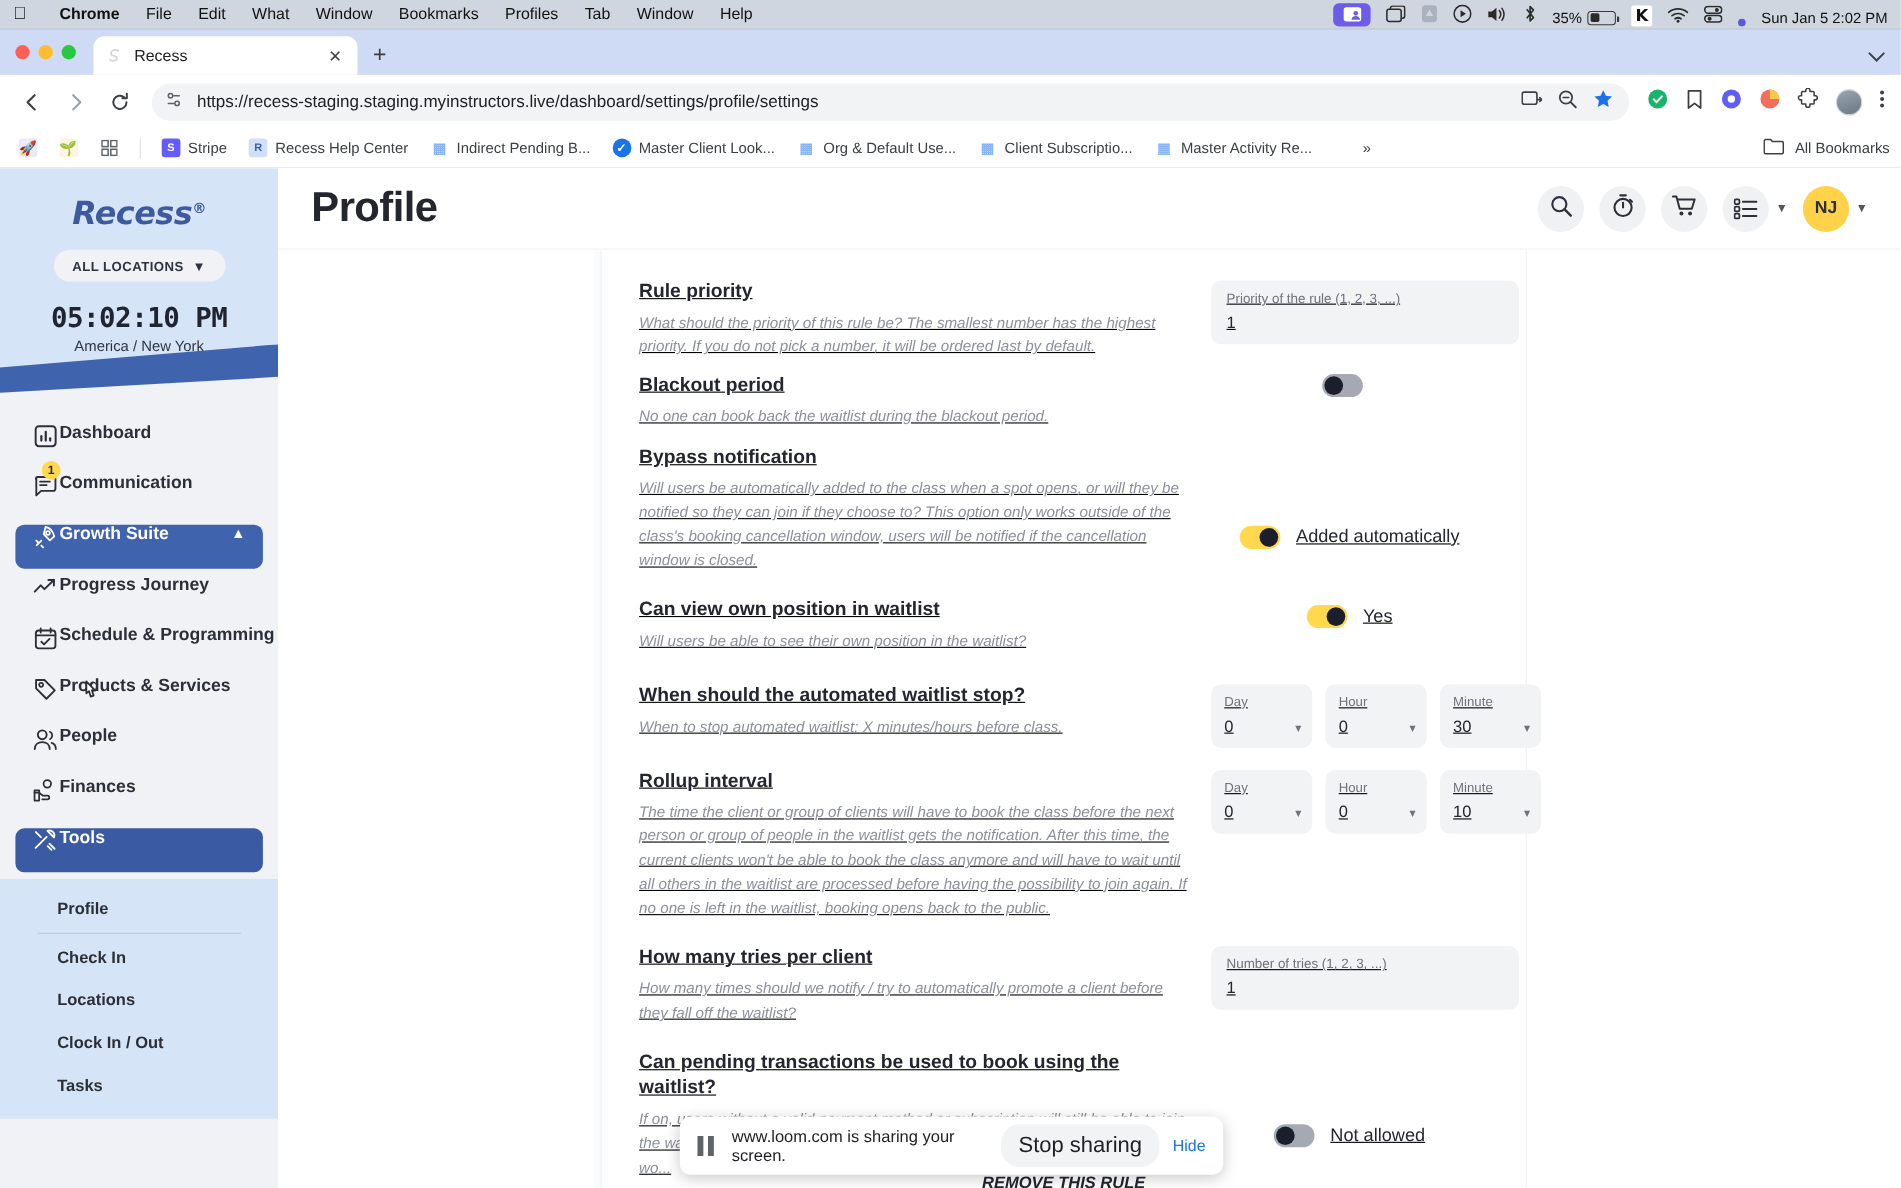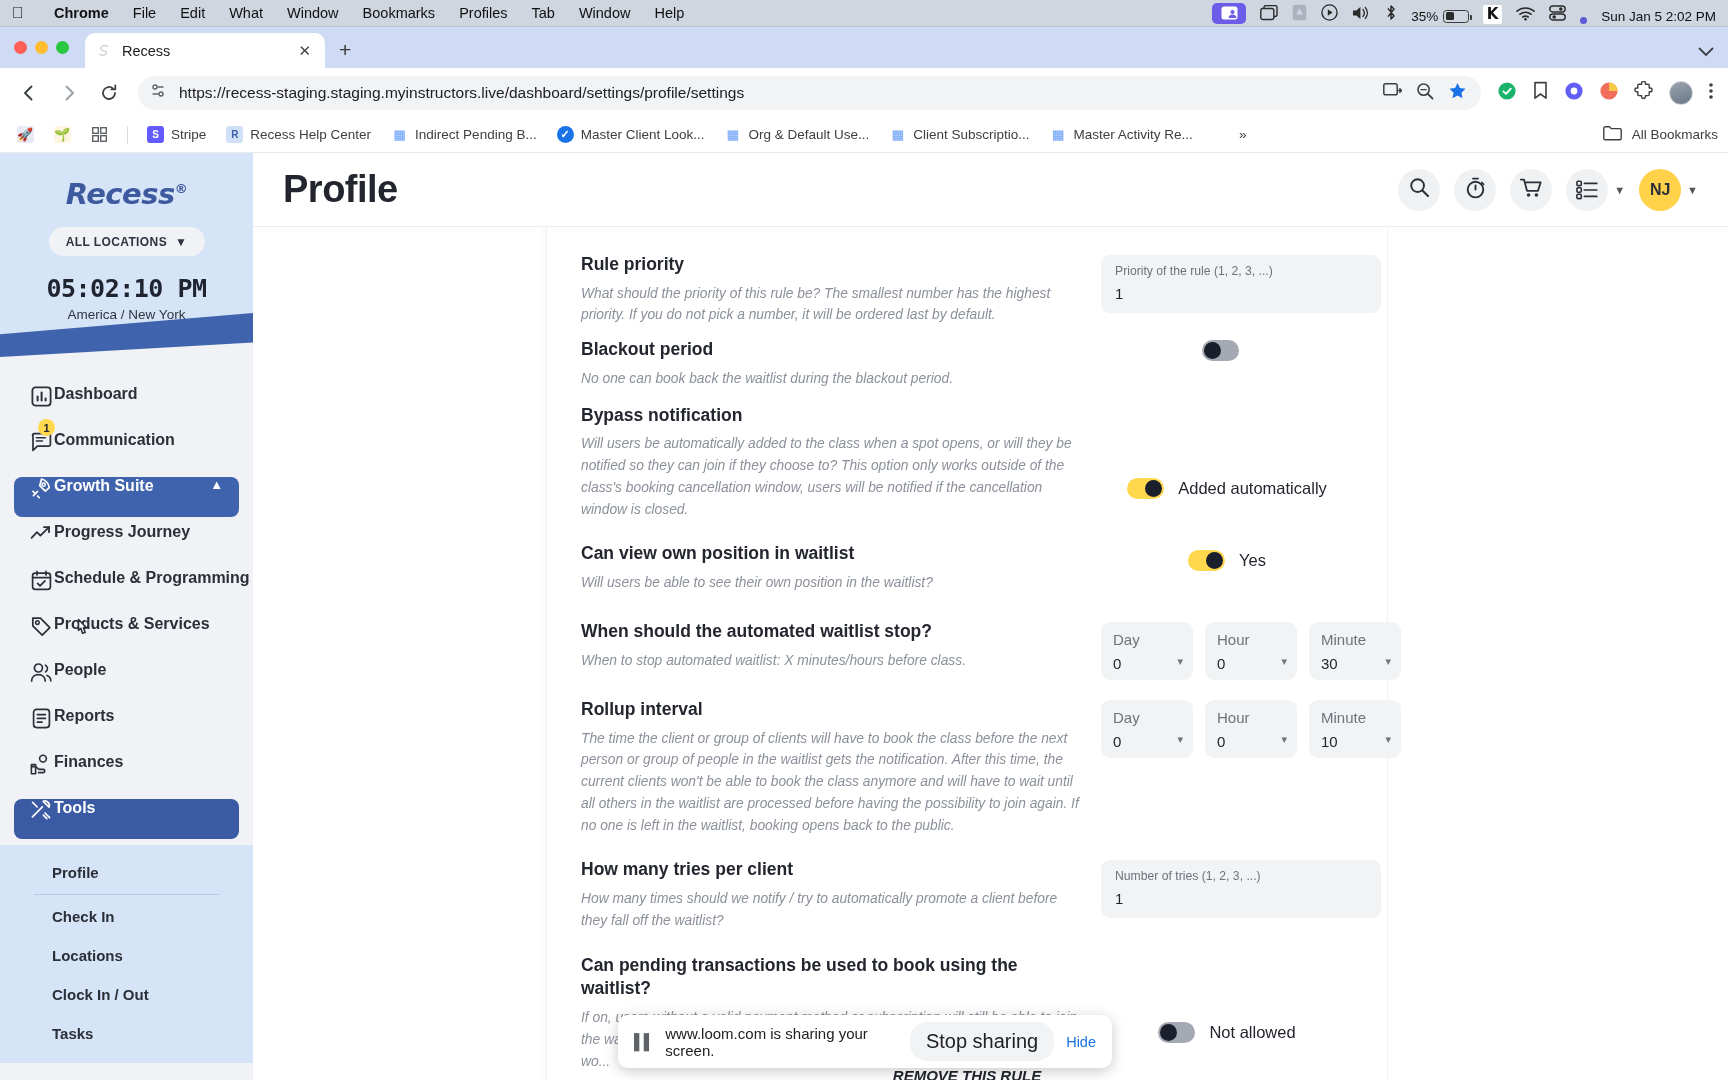--- a/index.html
+++ b/index.html
@@ -184,21 +184,21 @@
 
   
   .canvas { position: relative; height: 853px; background: #fff; overflow: hidden; }
   .panel {
     position: absolute; left: 294px; top: 0; width: 840px; min-height: 853px;
     background: #fff; box-shadow: 0 0 0 1px #f0f1f3;
     padding: 26px 34px 0 34px;
   }
   .panel-rail { position: absolute; left: 287px; top: 0; width: 6px; height: 853px; background: #fafbfc; }
 
-  .row { display: flex; gap: 20px; margin-bottom: 6px; }
+  .row { display: flex; gap: 20px; margin-bottom: 6px; text-decoration: underline; }
   .row-left { width: 500px; flex: 0 0 500px; }
   .row-right { flex: 1; padding-top: 2px; }
   .s-title { font-size: 17.5px; font-weight: bold; color: #23262e; line-height: 1.35; margin-bottom: 6px; }
   .s-desc { font-size: 13.8px; font-style: italic; color: #8b909a; line-height: 1.58; }
 
   .field {
     background: #f2f3f5; border-radius: 9px; width: 280px; height: 58px;
     padding: 9px 14px;
   }
   .field-label { font-size: 12.2px; color: #6d727c; }
@@ -209,21 +209,21 @@
   .toggle.on { background: #ffd84d; }
   .toggle.on .knob { left: 18px; }
   .tg-row { display: flex; align-items: center; gap: 14px; justify-content: center; }
   .tg-label { font-size: 16.5px; color: #23262e; }
 
   .selects { display: flex; gap: 12px; }
   .sel {
     background: #f2f3f5; border-radius: 9px; width: 92px; height: 58px;
     padding: 9px 12px; position: relative;
   }
-  .sel-label { font-size: 15px; color: #6d727c; }
+  .sel-label { font-size: 12px; color: #6d727c; }
   .sel-value { font-size: 15px; color: #23262e; margin-top: 7px; }
   .sel-chev { position: absolute; right: 10px; bottom: 12px; font-size: 11px; color: #6d727c; }
 
   .remove-rule {
     position: absolute; left: 0; right: 0; bottom: -4px; text-align: center;
     font-size: 15px; font-weight: bold; font-style: italic; color: #23262e;
   }
 
   
   .sharebar {
@@ -585,29 +585,20 @@
         <span class="nav-ico">
           <svg width="22" height="21" viewBox="0 0 22 21">
               <circle cx="8.4" cy="6" r="4" stroke="#2b2f38" stroke-width="1.7" fill="none"></circle>
               <path d="M1.6 19c0-4 3-6.4 6.8-6.4S15.2 15 15.2 19" stroke="#2b2f38" stroke-width="1.7" fill="none" stroke-linecap="round"></path>
               <path d="M15.4 3.2a3.8 3.8 0 0 1 0 6.8M17 13.4c2.4.8 3.8 2.8 3.8 5.6" stroke="#2b2f38" stroke-width="1.6" fill="none" stroke-linecap="round"></path>
             </svg>
         </span>
         <span>People</span>
       </div>
 
-      <div class="nav-item">
-        <span class="nav-ico">
-          <svg width="19" height="21" viewBox="0 0 19 21">
-              <rect x="1.6" y="1.4" width="15.8" height="18.2" rx="3" stroke="#2b2f38" stroke-width="1.7" fill="none"></rect>
-              <path d="M5.4 6.6h8M5.4 10.4h8M5.4 14.2h4.6" stroke="#2b2f38" stroke-width="1.7" stroke-linecap="round"></path>
-            </svg>
-        </span>
-        <span>Reports</span>
-      </div>
 
       <div class="nav-item">
         <span class="nav-ico">
           <svg width="22" height="21" viewBox="0 0 22 21">
               <circle cx="13" cy="4.6" r="3.4" stroke="#2b2f38" stroke-width="1.6" fill="none"></circle>
               <path d="M1.4 12.6h4.2l3.4 2.8h4.2a1.6 1.6 0 0 1 0 3.2H8.4" stroke="#2b2f38" stroke-width="1.6" fill="none" stroke-linecap="round" stroke-linejoin="round"></path>
               <path d="M1.4 10.6h4.2v9.2H1.4z" stroke="#2b2f38" stroke-width="1.6" fill="none" stroke-linejoin="round"></path>
             </svg>
         </span>
         <span>Finances</span>

